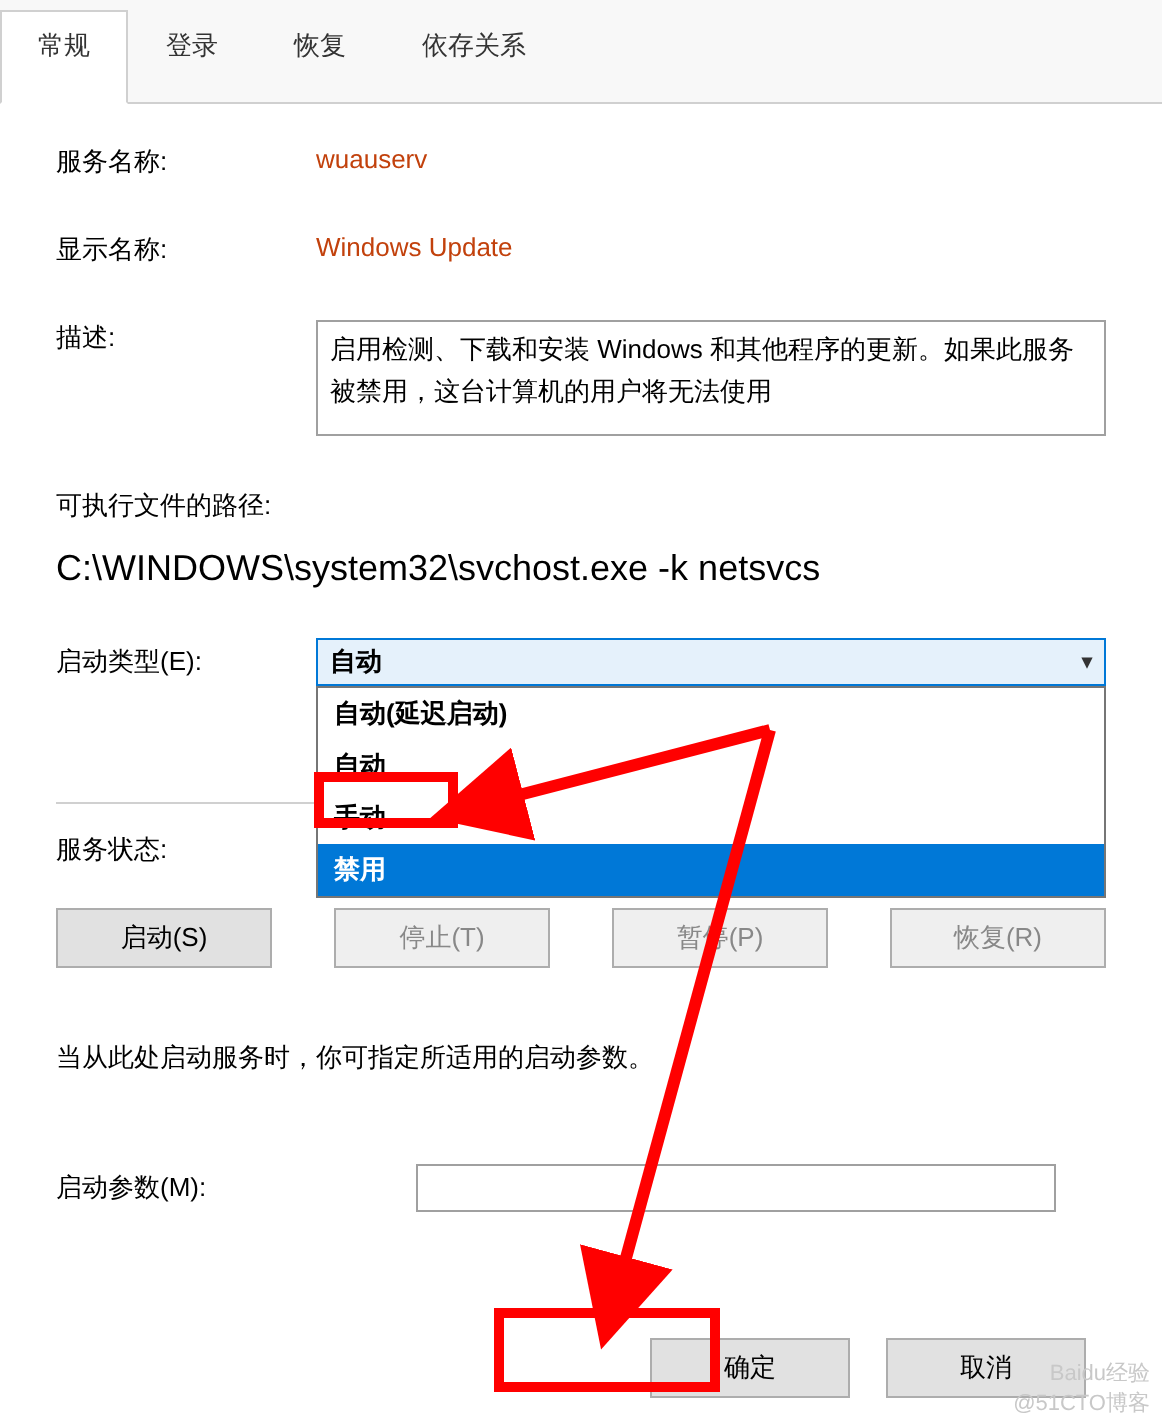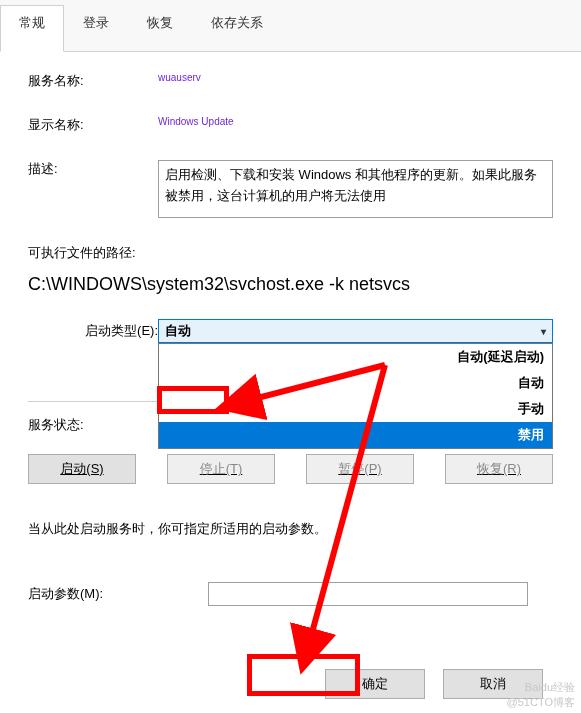--- a/index.html
+++ b/index.html
@@ -47,22 +47,22 @@
       margin-bottom: 26px;
       align-items: flex-start;
     }
     .label {
       width: 130px;
       color: #000;
       font-size: 13px;
     }
     .value {
       flex: 1;
-      font-size: 10px;
-      color: #6d28d9;
+      font-size: 13px;
+      color: #c2410c;
     }
     .desc-box {
       flex: 1;
       display: flex;
     }
     textarea.desc {
       flex: 1;
       height: 58px;
       font-family: inherit;
       font-size: 13px;
@@ -72,21 +72,20 @@
       line-height: 1.6;
       overflow-y: scroll;
     }
     .path-section { margin-top: 10px; margin-bottom: 24px; }
     .path-label { font-size: 13px; margin-bottom: 12px; }
     .path-value { font-size: 18px; font-family: inherit; }
     .startup-row {
       display: flex;
       align-items: center;
       margin-top: 10px;
-      text-align: right;
     }
     .select-wrap {
       flex: 1;
       position: relative;
       font-weight: bold;
     }
     .combo {
       display: flex;
       align-items: center;
       justify-content: space-between;
@@ -123,21 +122,20 @@
     }
     .status-row {
       display: flex;
       align-items: center;
       margin-bottom: 20px;
     }
     .action-buttons {
       display: flex;
       justify-content: space-between;
       margin-bottom: 22px;
-      text-decoration: underline;
     }
     .btn {
       width: 108px;
       height: 30px;
       font-family: inherit;
       font-size: 13px;
       border: 1px solid #adadad;
       background: #e1e1e1;
       cursor: pointer;
     }

